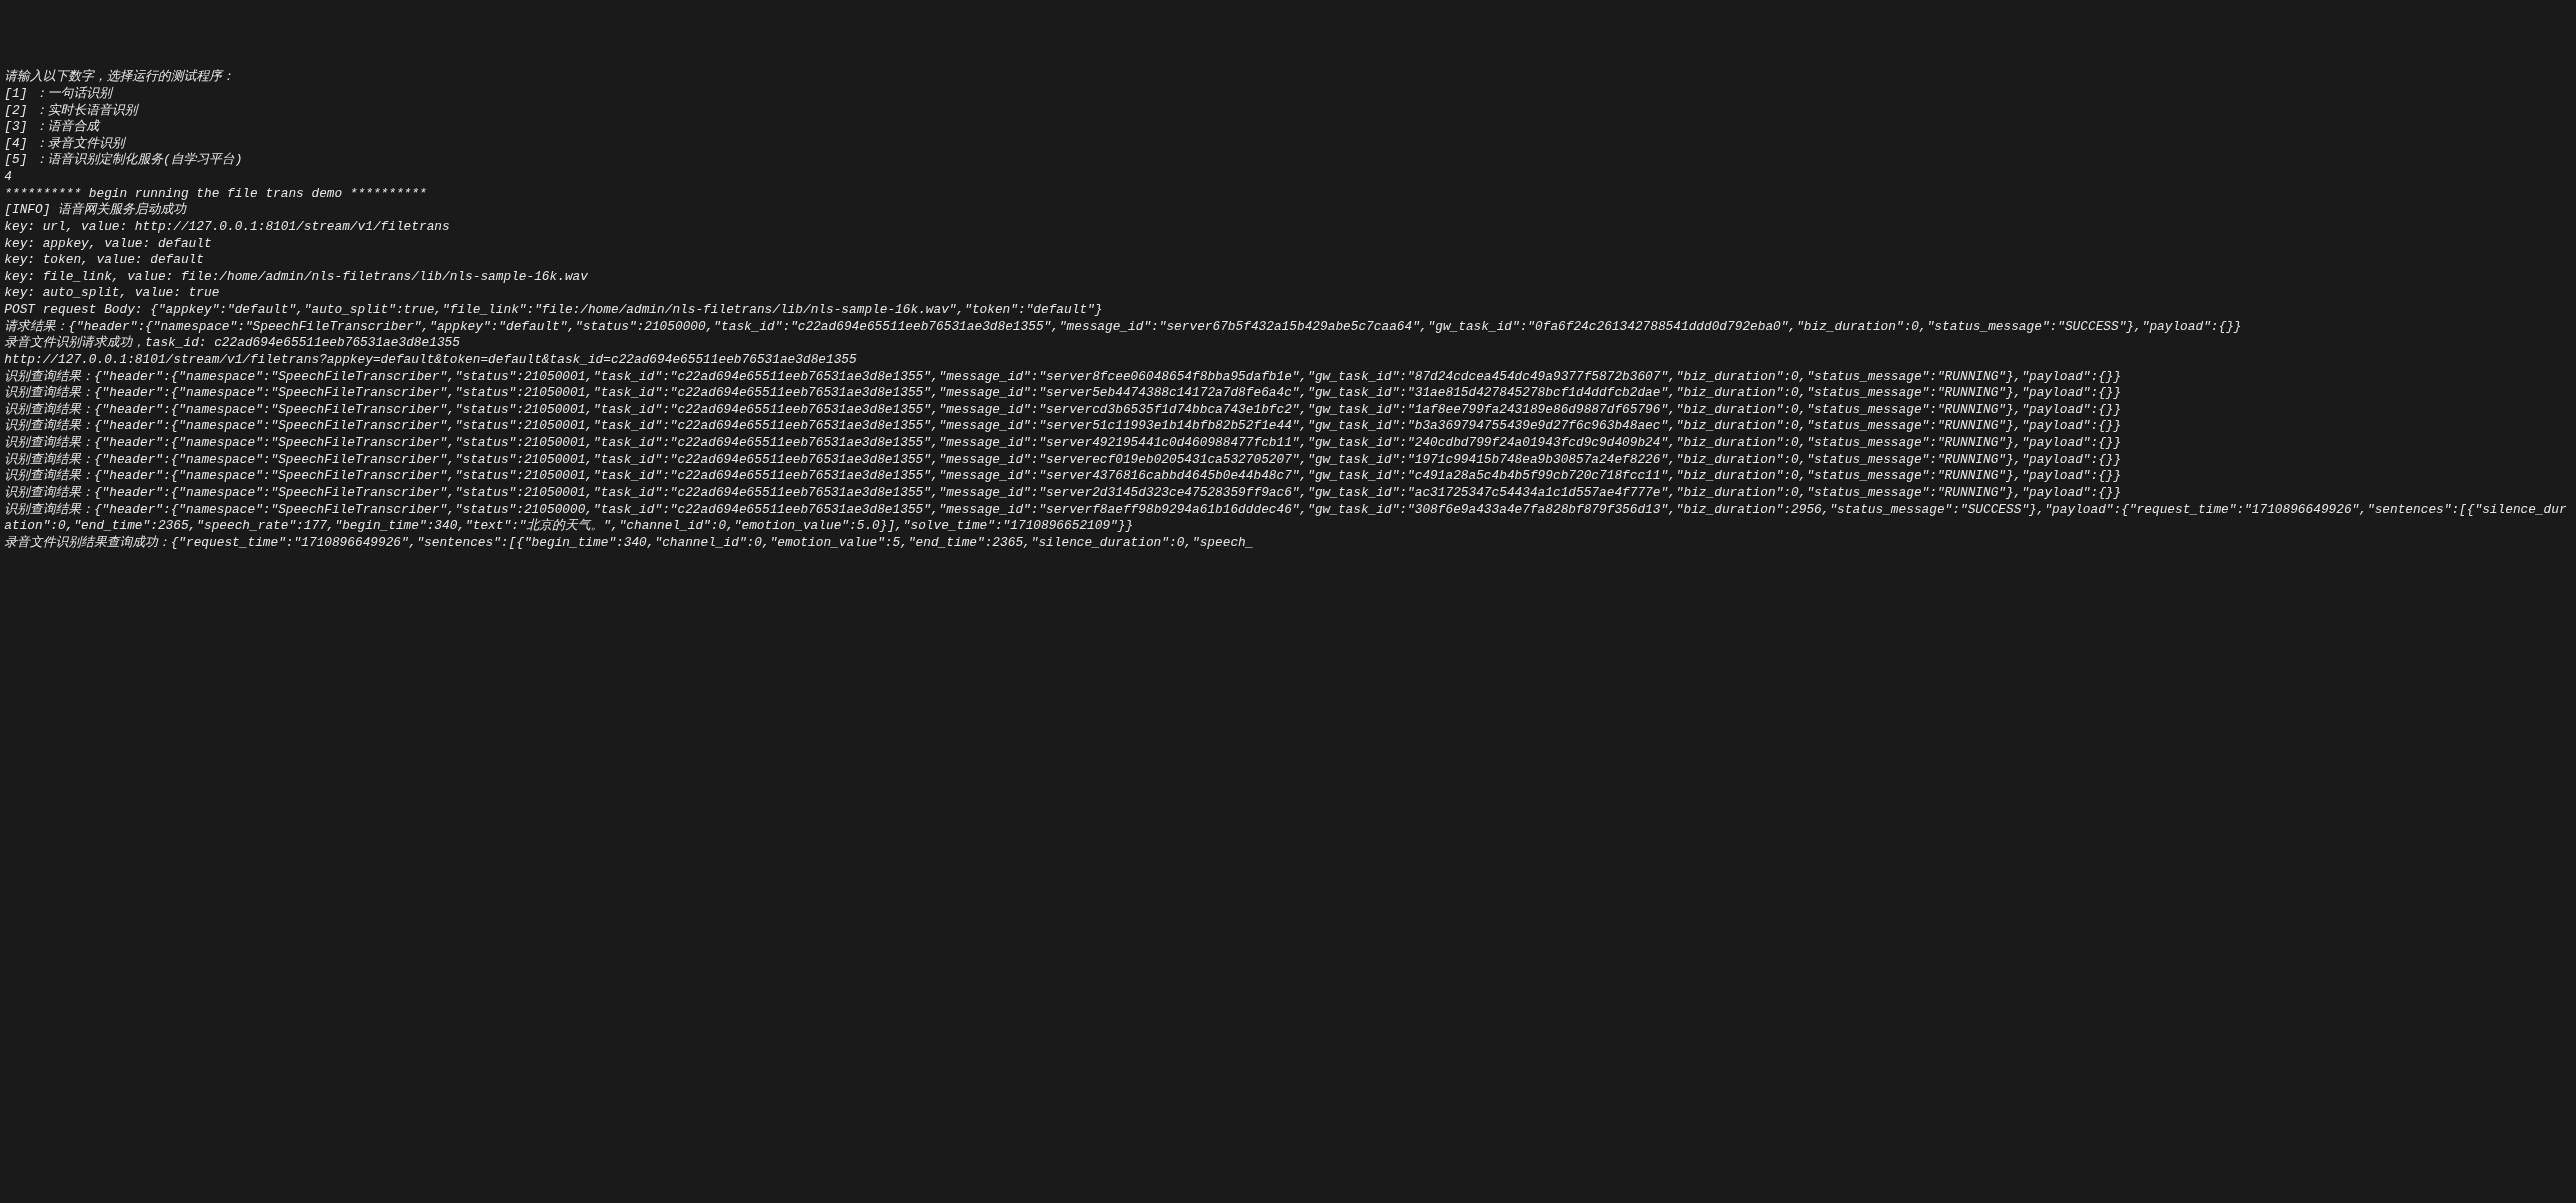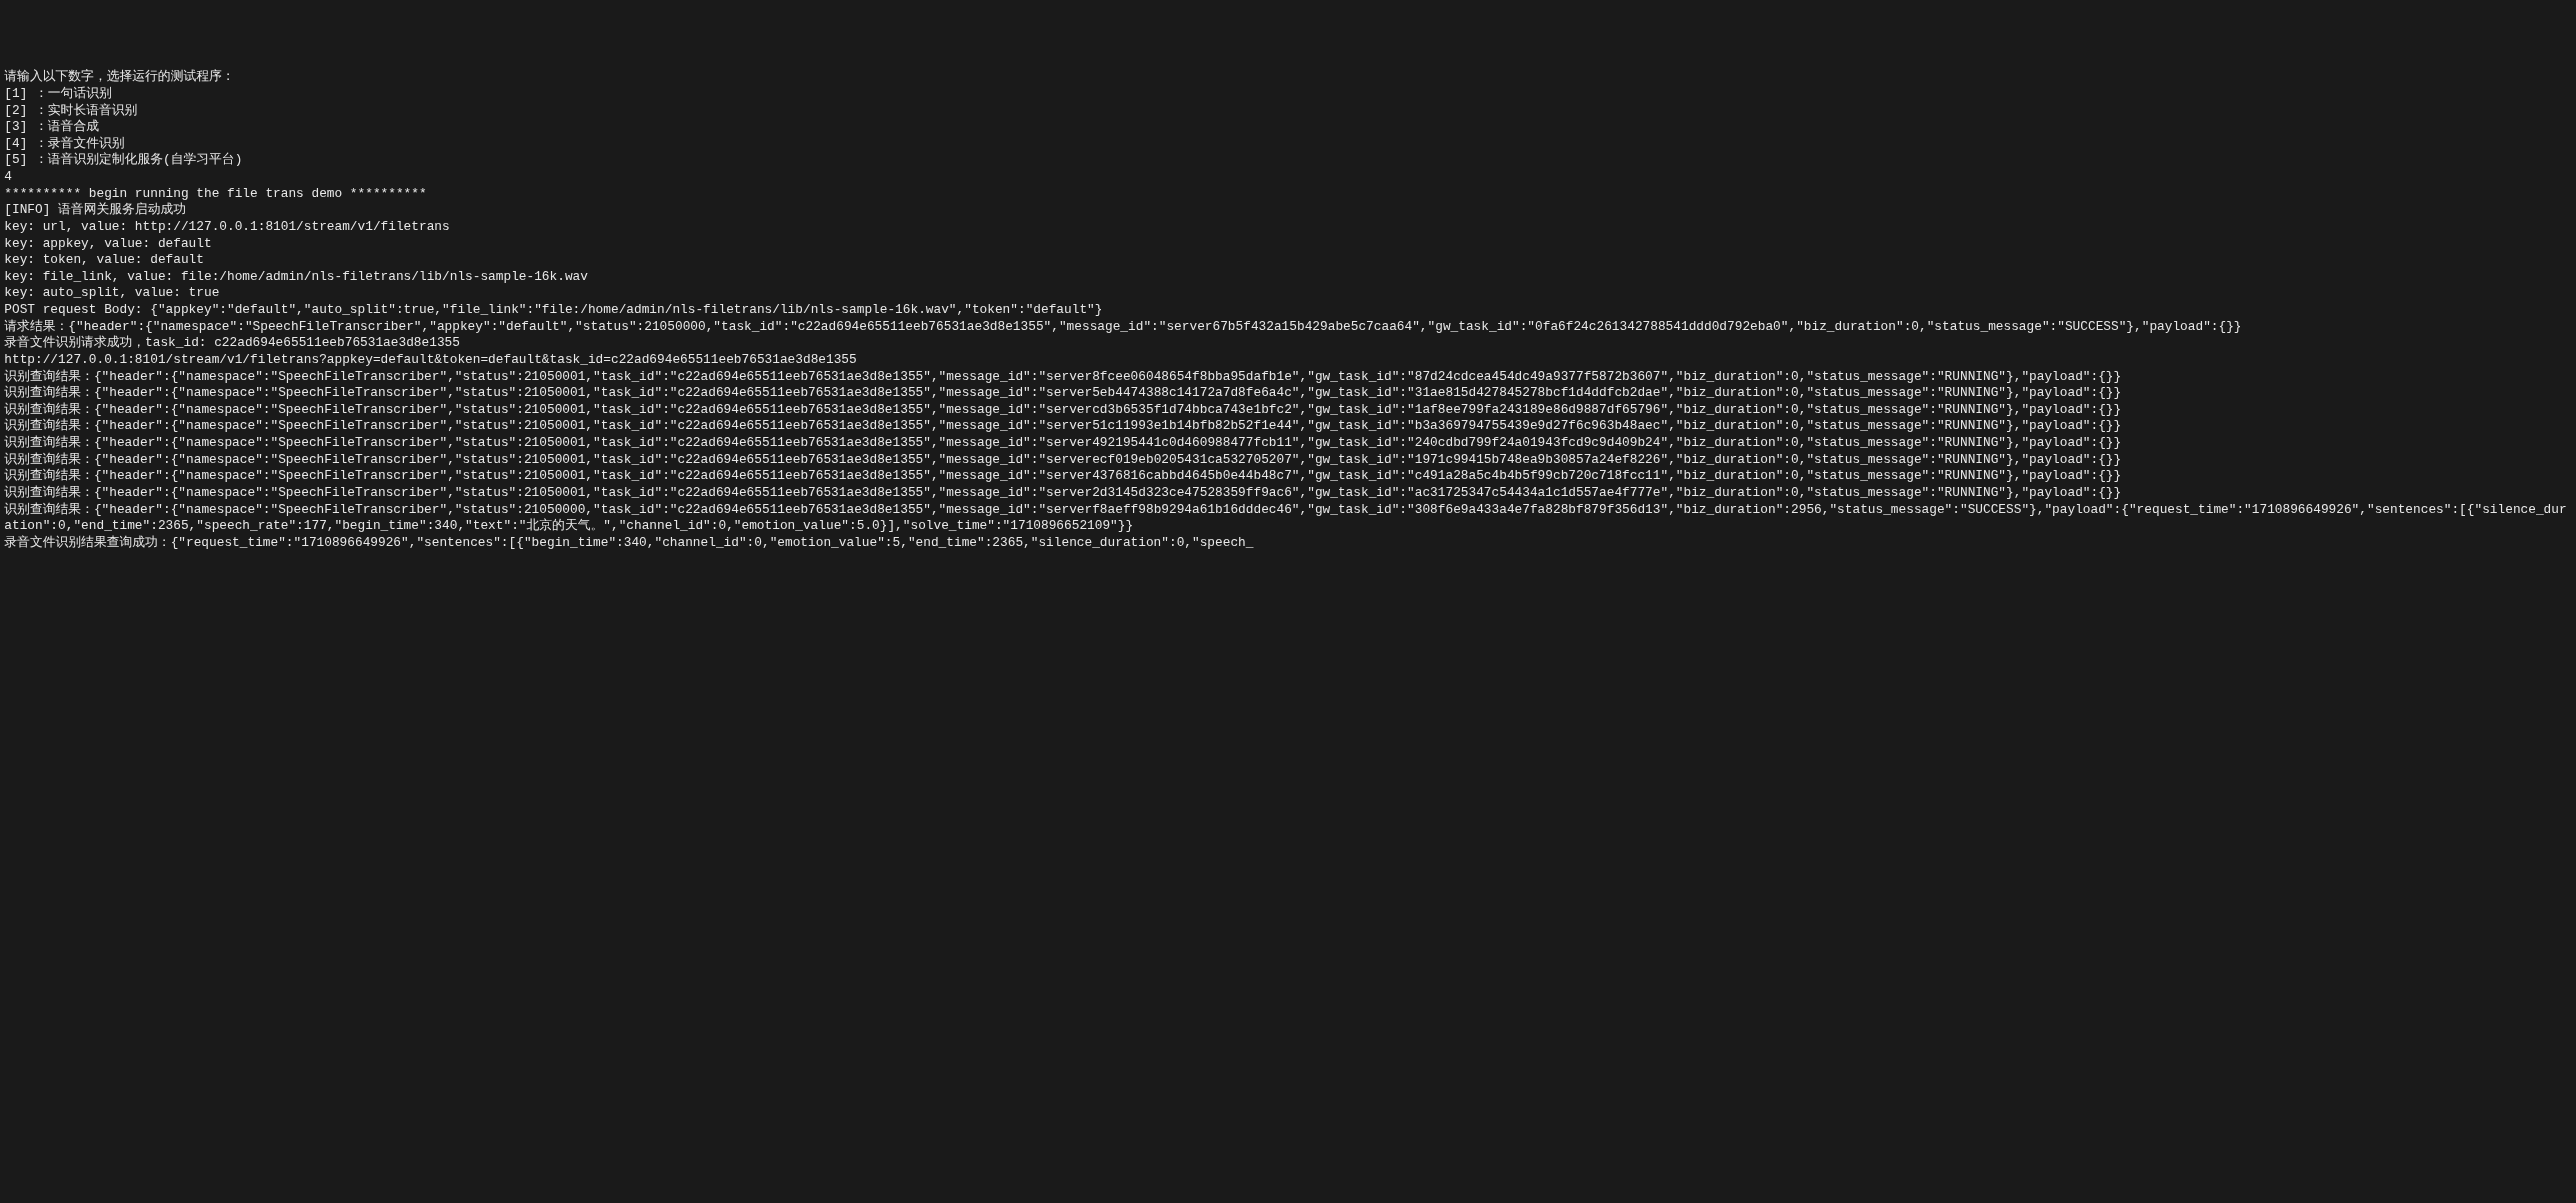--- a/index.html
+++ b/index.html
@@ -9,20 +9,21 @@
       font-family: "Courier New", Consolas, Monaco, monospace;
       font-size: 12.8px;
       line-height: 1.3;
       padding: 2.8px 4.3px;
       white-space: pre-wrap;
       word-break: break-all;
       overflow-wrap: break-word;
     }
     .terminal-line {
       display: block;
+      font-style: italic;
     }
   </style>
 </head>
 <body>
 
 
 
 <div id="terminal-output"><span class="terminal-line">请输入以下数字，选择运行的测试程序：</span><span class="terminal-line">[1] ：一句话识别</span><span class="terminal-line">[2] ：实时长语音识别</span><span class="terminal-line">[3] ：语音合成</span><span class="terminal-line">[4] ：录音文件识别</span><span class="terminal-line">[5] ：语音识别定制化服务(自学习平台)</span><span class="terminal-line">4</span><span class="terminal-line">********** begin running the file trans demo **********</span><span class="terminal-line">[INFO] 语音网关服务启动成功</span><span class="terminal-line">key: url, value: http://127.0.0.1:8101/stream/v1/filetrans</span><span class="terminal-line">key: appkey, value: default</span><span class="terminal-line">key: token, value: default</span><span class="terminal-line">key: file_link, value: file:/home/admin/nls-filetrans/lib/nls-sample-16k.wav</span><span class="terminal-line">key: auto_split, value: true</span><span class="terminal-line">POST request Body: {"appkey":"default","auto_split":true,"file_link":"file:/home/admin/nls-filetrans/lib/nls-sample-16k.wav","token":"default"}</span><span class="terminal-line"></span><span class="terminal-line">请求结果：{"header":{"namespace":"SpeechFileTranscriber","appkey":"default","status":21050000,"task_id":"c22ad694e65511eeb76531ae3d8e1355","message_id":"server67b5f432a15b429abe5c7caa64","gw_task_id":"0fa6f24c261342788541ddd0d792eba0","biz_duration":0,"status_message":"SUCCESS"},"payload":{}}</span><span class="terminal-line">录音文件识别请求成功，task_id: c22ad694e65511eeb76531ae3d8e1355</span><span class="terminal-line">http://127.0.0.1:8101/stream/v1/filetrans?appkey=default&amp;token=default&amp;task_id=c22ad694e65511eeb76531ae3d8e1355</span><span class="terminal-line">识别查询结果：{"header":{"namespace":"SpeechFileTranscriber","status":21050001,"task_id":"c22ad694e65511eeb76531ae3d8e1355","message_id":"server8fcee06048654f8bba95dafb1e","gw_task_id":"87d24cdcea454dc49a9377f5872b3607","biz_duration":0,"status_message":"RUNNING"},"payload":{}}</span><span class="terminal-line">识别查询结果：{"header":{"namespace":"SpeechFileTranscriber","status":21050001,"task_id":"c22ad694e65511eeb76531ae3d8e1355","message_id":"server5eb4474388c14172a7d8fe6a4c","gw_task_id":"31ae815d427845278bcf1d4ddfcb2dae","biz_duration":0,"status_message":"RUNNING"},"payload":{}}</span><span class="terminal-line">识别查询结果：{"header":{"namespace":"SpeechFileTranscriber","status":21050001,"task_id":"c22ad694e65511eeb76531ae3d8e1355","message_id":"servercd3b6535f1d74bbca743e1bfc2","gw_task_id":"1af8ee799fa243189e86d9887df65796","biz_duration":0,"status_message":"RUNNING"},"payload":{}}</span><span class="terminal-line">识别查询结果：{"header":{"namespace":"SpeechFileTranscriber","status":21050001,"task_id":"c22ad694e65511eeb76531ae3d8e1355","message_id":"server51c11993e1b14bfb82b52f1e44","gw_task_id":"b3a369794755439e9d27f6c963b48aec","biz_duration":0,"status_message":"RUNNING"},"payload":{}}</span><span class="terminal-line">识别查询结果：{"header":{"namespace":"SpeechFileTranscriber","status":21050001,"task_id":"c22ad694e65511eeb76531ae3d8e1355","message_id":"server492195441c0d460988477fcb11","gw_task_id":"240cdbd799f24a01943fcd9c9d409b24","biz_duration":0,"status_message":"RUNNING"},"payload":{}}</span><span class="terminal-line">识别查询结果：{"header":{"namespace":"SpeechFileTranscriber","status":21050001,"task_id":"c22ad694e65511eeb76531ae3d8e1355","message_id":"serverecf019eb0205431ca532705207","gw_task_id":"1971c99415b748ea9b30857a24ef8226","biz_duration":0,"status_message":"RUNNING"},"payload":{}}</span><span class="terminal-line">识别查询结果：{"header":{"namespace":"SpeechFileTranscriber","status":21050001,"task_id":"c22ad694e65511eeb76531ae3d8e1355","message_id":"server4376816cabbd4645b0e44b48c7","gw_task_id":"c491a28a5c4b4b5f99cb720c718fcc11","biz_duration":0,"status_message":"RUNNING"},"payload":{}}</span><span class="terminal-line">识别查询结果：{"header":{"namespace":"SpeechFileTranscriber","status":21050001,"task_id":"c22ad694e65511eeb76531ae3d8e1355","message_id":"server2d3145d323ce47528359ff9ac6","gw_task_id":"ac31725347c54434a1c1d557ae4f777e","biz_duration":0,"status_message":"RUNNING"},"payload":{}}</span><span class="terminal-line">识别查询结果：{"header":{"namespace":"SpeechFileTranscriber","status":21050000,"task_id":"c22ad694e65511eeb76531ae3d8e1355","message_id":"serverf8aeff98b9294a61b16dddec46","gw_task_id":"308f6e9a433a4e7fa828bf879f356d13","biz_duration":2956,"status_message":"SUCCESS"},"payload":{"request_time":"1710896649926","sentences":[{"silence_duration":0,"end_time":2365,"speech_rate":177,"begin_time":340,"text":"北京的天气。","channel_id":0,"emotion_value":5.0}],"solve_time":"1710896652109"}}</span><span class="terminal-line">录音文件识别结果查询成功：{"request_time":"1710896649926","sentences":[{"begin_time":340,"channel_id":0,"emotion_value":5,"end_time":2365,"silence_duration":0,"speech_</span></div>
 
 

